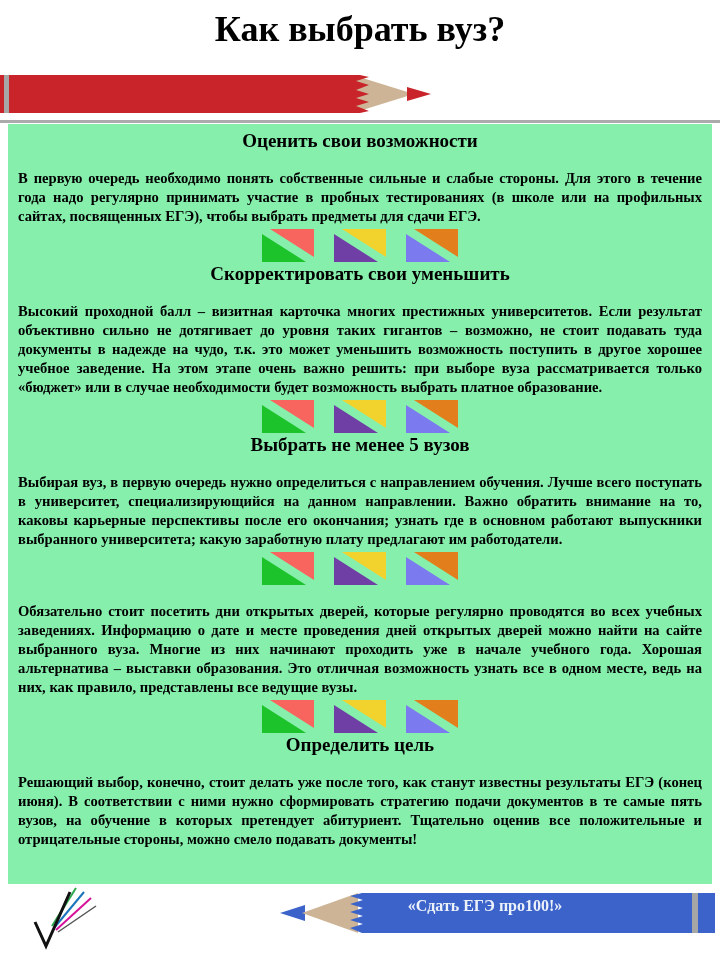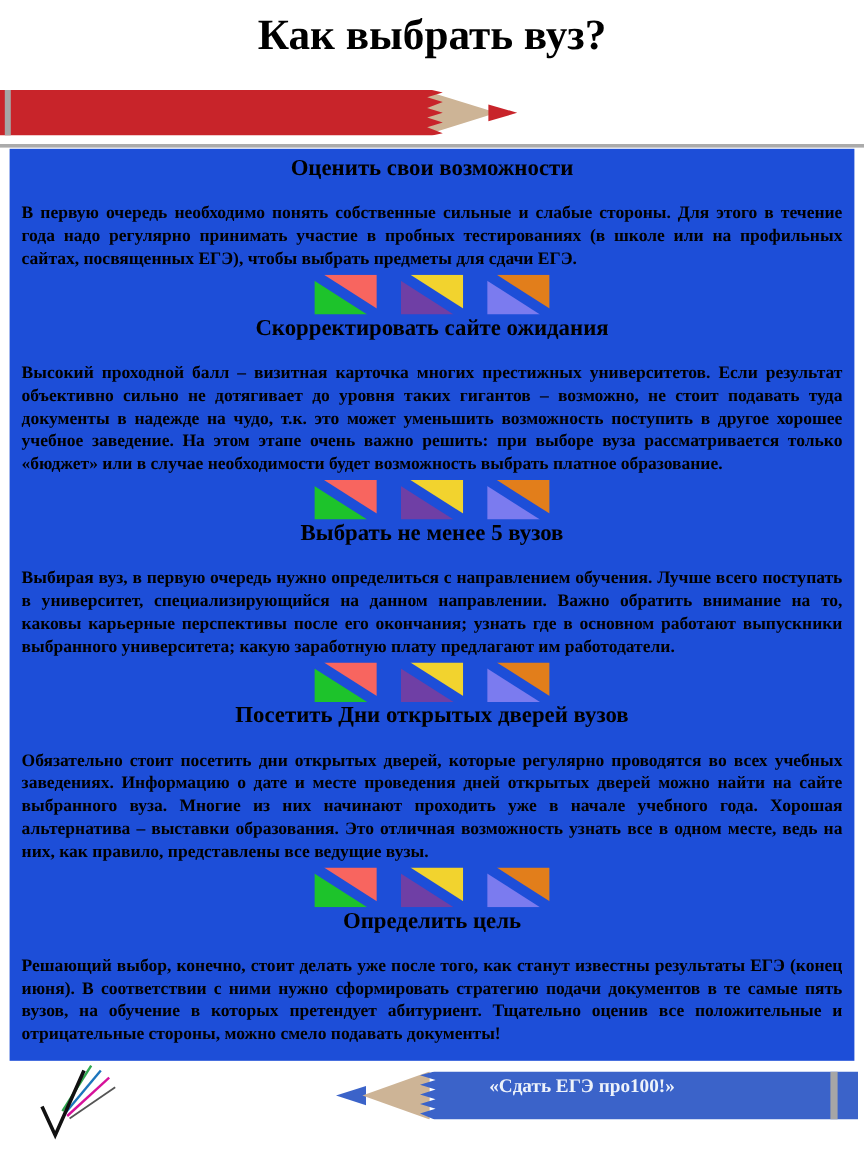--- a/index.html
+++ b/index.html
@@ -18,21 +18,21 @@
 
   .pencil-top { position: absolute; left: 0; top: 75px; }
 
   .divider {
     position: absolute; left: 0; top: 120px; width: 720px; height: 3px;
     background: #ababab;
   }
 
   .panel {
     position: absolute; left: 8px; top: 124px; width: 704px; height: 760px;
-    background: #1d4ed8; box-sizing: border-box; padding: 5px 10px 0 10px;
+    background: #86efac; box-sizing: border-box; padding: 5px 10px 0 10px;
     overflow: hidden;
   }
   .panel h2 {
     font-size: 19px; line-height: 22px; font-weight: bold;
     text-align: center; margin: 1px 0; color: #000;
   }
   .panel p {
     font-size: 14.6px; line-height: 19px; font-weight: bold;
     text-align: justify; margin: 17px 0 2px 0; color: #000;
   }
@@ -87,21 +87,21 @@
         </svg>
         <svg width="52" height="33">
           <polygon points="0,5 0,33 44,33" fill="#6F3FA5"></polygon>
           <polygon points="8,0 52,0 52,28" fill="#F2D32E"></polygon>
         </svg>
         <svg width="52" height="33">
           <polygon points="0,5 0,33 44,33" fill="#7B7BEF"></polygon>
           <polygon points="8,0 52,0 52,28" fill="#E27E1B"></polygon>
         </svg>
       </div>
-    <h2>Скорректировать сайте ожидания</h2>
+    <h2>Скорректировать свои уменьшить</h2>
     <p>Высокий проходной балл – визитная карточка многих престижных университетов. Если результат объективно сильно не дотягивает до уровня таких гигантов – возможно, не стоит подавать туда документы в надежде на чудо, т.к. это может уменьшить возможность поступить в другое хорошее учебное заведение. На этом этапе очень важно решить: при выборе вуза рассматривается только «бюджет» или в случае необходимости будет возможность выбрать платное образование.</p>
 
     <div class="tri-row">
         <svg width="52" height="33">
           <polygon points="0,5 0,33 44,33" fill="#1DC32B"></polygon>
           <polygon points="8,0 52,0 52,28" fill="#F8655F"></polygon>
         </svg>
         <svg width="52" height="33">
           <polygon points="0,5 0,33 44,33" fill="#6F3FA5"></polygon>
           <polygon points="8,0 52,0 52,28" fill="#F2D32E"></polygon>
@@ -121,21 +121,20 @@
         </svg>
         <svg width="52" height="33">
           <polygon points="0,5 0,33 44,33" fill="#6F3FA5"></polygon>
           <polygon points="8,0 52,0 52,28" fill="#F2D32E"></polygon>
         </svg>
         <svg width="52" height="33">
           <polygon points="0,5 0,33 44,33" fill="#7B7BEF"></polygon>
           <polygon points="8,0 52,0 52,28" fill="#E27E1B"></polygon>
         </svg>
       </div>
-    <h2>Посетить Дни открытых дверей вузов</h2>
     <p>Обязательно стоит посетить дни открытых дверей,  которые регулярно проводятся во всех учебных заведениях. Информацию о дате и месте проведения дней открытых дверей можно найти на сайте выбранного вуза. Многие из них начинают проходить уже в начале учебного года. Хорошая альтернатива – выставки образования. Это отличная возможность узнать все в одном месте, ведь на них, как правило, представлены все ведущие вузы.</p>
 
     <div class="tri-row">
         <svg width="52" height="33">
           <polygon points="0,5 0,33 44,33" fill="#1DC32B"></polygon>
           <polygon points="8,0 52,0 52,28" fill="#F8655F"></polygon>
         </svg>
         <svg width="52" height="33">
           <polygon points="0,5 0,33 44,33" fill="#6F3FA5"></polygon>
           <polygon points="8,0 52,0 52,28" fill="#F2D32E"></polygon>

